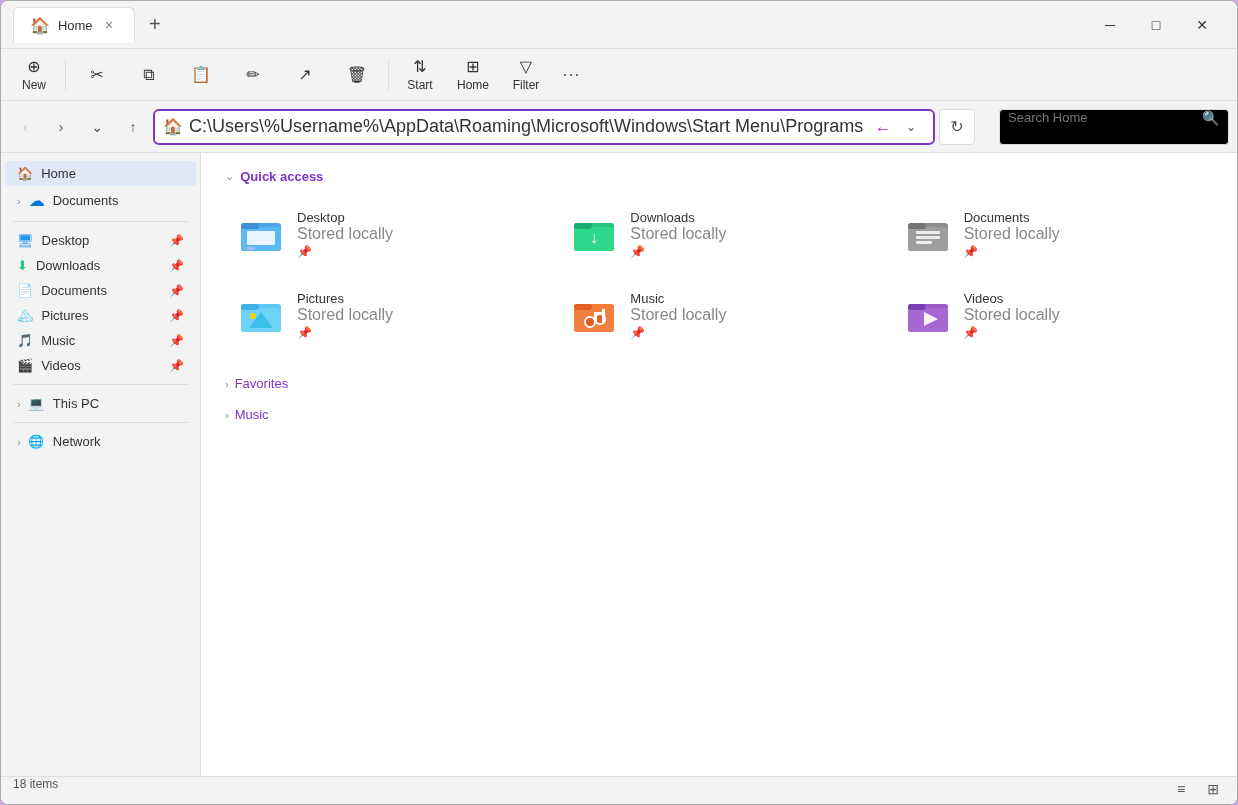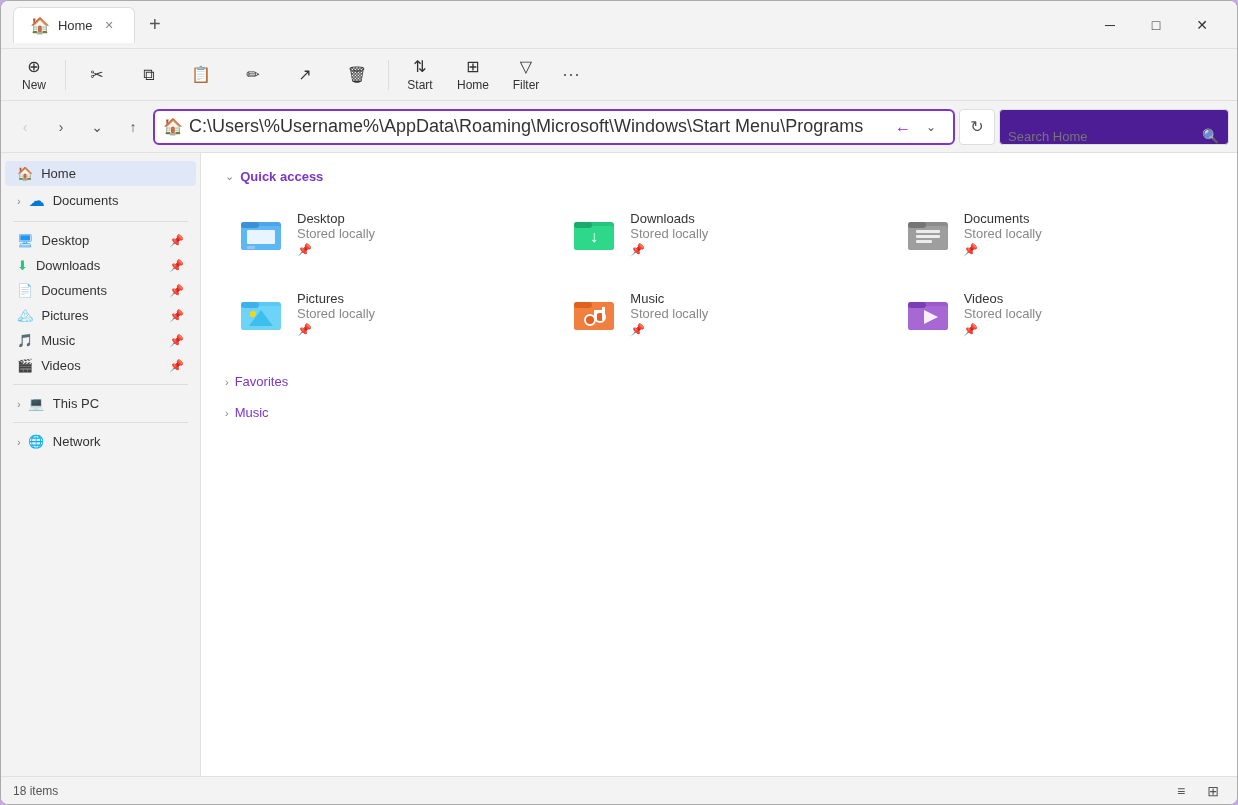--- a/index.html
+++ b/index.html
@@ -196,24 +196,25 @@
       font-size: 16px;
       color: #555;
       background: white;
     }
     .search-box {
       width: 230px;
       height: 36px;
       border: 1px solid #ddd;
       border-radius: 4px;
       display: flex;
-      align-items: flex-end;
+      align-items: flex-start;
       padding: 0 8px;
-      background: #4c1d95;
+      background: #000000;
       gap: 6px;
+      margin-left: 20px;
     }
     .search-input {
       flex: 1;
       border: none;
       outline: none;
       font-size: 13px;
       color: #888;
       background: transparent;
     }
     .search-icon { font-size: 14px; color: #888; }
@@ -285,40 +286,39 @@
     .folder-icon-wrapper {
       width: 48px;
       height: 48px;
       display: flex;
       align-items: center;
       justify-content: center;
       font-size: 38px;
     }
     .folder-info { display: flex; flex-direction: column; }
     .folder-name { font-size: 13px; font-weight: 500; color: #333; }
-    .folder-subtitle { font-size: 13px; color: #888; }
+    .folder-subtitle { font-size: 16px; color: #888; }
     .folder-pin { font-size: 12px; color: #aaa; margin-top: 2px; }
     .collapsible-section {
       display: flex;
       align-items: center;
       gap: 6px;
       padding: 6px 0;
       cursor: pointer;
       font-size: 13px;
       margin-bottom: 4px;
     }
     .collapsible-title { color: #7c35c9; font-weight: 500; text-align: right; }
     .collapsible-expand { font-size: 11px; color: #888; }
     
     .status-bar {
       height: 28px;
       background: #f3f3f3;
       border-top: 1px solid #e0e0e0;
       display: flex;
-      align-items: center;
       justify-content: space-between;
       padding: 0 12px;
       font-size: 12px;
       color: #555;
     }
     .status-right { display: flex; gap: 8px; }
     .status-view-btn {
       width: 24px;
       height: 24px;
       display: flex;

